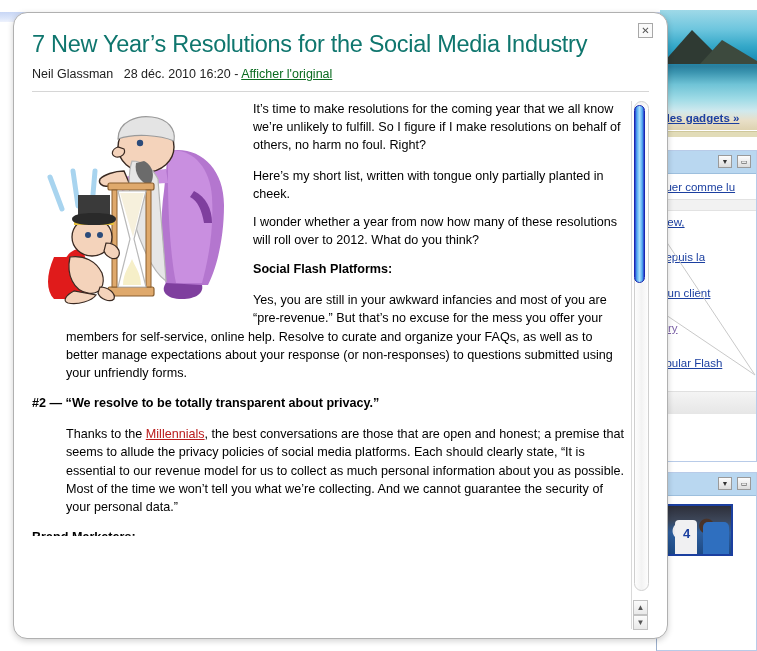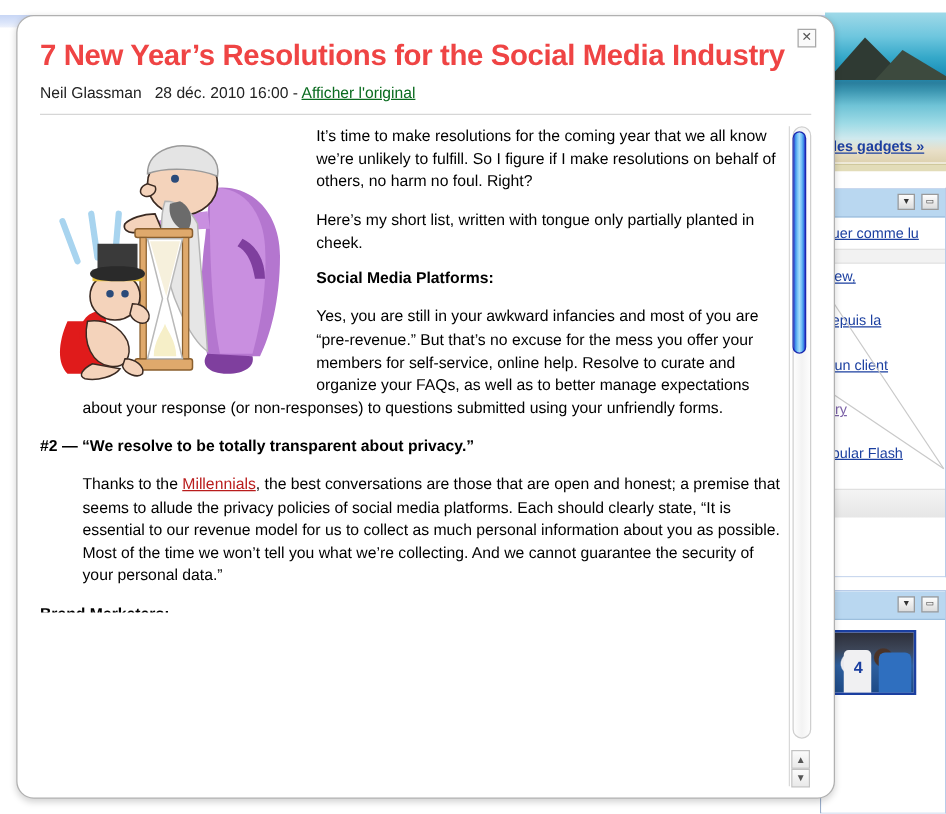--- a/index.html
+++ b/index.html
@@ -138,21 +138,21 @@
     width: 15px; height: 15px;
     border: 1px solid #a8a8a8; background: #fafafa;
     box-sizing: border-box;
     display: flex; align-items: center; justify-content: center;
     font-size: 10px; line-height: 1; color: #555;
     cursor: pointer;
   }
 
   .modal-title {
     margin: 19px 18px 0 18px;
-    font-size: 23.5px; font-weight: bold; color: #ef4444;
+    font-size: 23.5px; font-weight: normal; color: #0f766e;
     letter-spacing: -0.3px; line-height: 1.1;
     white-space: nowrap;
   }
 
   .modal-byline {
     margin: 9px 18px 0 18px;
     font-size: 12.5px; color: #222;
   }
   .modal-byline a { color: #0a6b1f; }
 
@@ -285,21 +285,21 @@
 
   <div class="modal">
 
     <div class="modal-close">✕</div>
 
     <div class="modal-title">7 New Year’s Resolutions for the Social Media Industry</div>
 
     <div class="modal-byline">
       <span>Neil Glassman</span>
       <span>&nbsp;</span>
-      <span>28 déc. 2010 16:00</span>
+      <span>28 déc. 2010 16:20</span>
       <span> - </span>
       <a href="#">Afficher l'original</a>
     </div>
 
     <div class="modal-divider"></div>
 
     <div class="modal-scrollarea">
       <div class="content">
 
         <div class="illus">
@@ -350,22 +350,23 @@
             <path d="M30 148 C26 166 34 182 48 184 C60 186 66 176 62 164 C56 152 44 146 30 148 Z" fill="#f4d3bb" stroke="#3a2a22" stroke-width="1.2"></path>
             <path d="M34 182 C26 186 22 192 28 194 C38 196 52 192 56 186 Z" fill="#f4d3bb" stroke="#3a2a22" stroke-width="1.2"></path>
             <path d="M60 178 C68 178 76 184 74 190 C70 194 60 190 58 184 Z" fill="#f4d3bb" stroke="#3a2a22" stroke-width="1.2"></path>
           </svg>
         </div>
 
         <p class="tight">It’s time to make resolutions for the coming year that we all know we’re unlikely to fulfill. So I figure if I make resolutions on behalf of others, no harm no foul. Right?</p>
 
         <p>Here’s my short list, written with tongue only partially planted in cheek.</p>
 
-
-        <h4>Social Media Platforms:</h4>
+        <p>I wonder whether a year from now how many of these resolutions will roll over to 2012. What do you think?</p>
+
+        <h4>Social Flash Platforms:</h4>
 
 
         <p class="indent">Yes, you are still in your awkward infancies and most of you are “pre-revenue.” But that’s no excuse for the mess you offer your members for self-service, online help. Resolve to curate and organize your FAQs, as well as to better manage expectations about your response (or non-responses) to questions submitted using your unfriendly forms.</p>
 
         <h4>#2 — “We resolve to be totally transparent about privacy.”</h4>
 
         <p class="indent">
           <span>Thanks to the </span><a href="#">Millennials</a><span>, the best conversations are those that are open and honest; a premise that seems to allude the privacy policies of social media platforms. Each should clearly state, “It is essential to our revenue model for us to collect as much personal information about you as possible. Most of the time we won’t tell you what we’re collecting. And we cannot guarantee the security of your personal data.”</span>
         </p>
 

